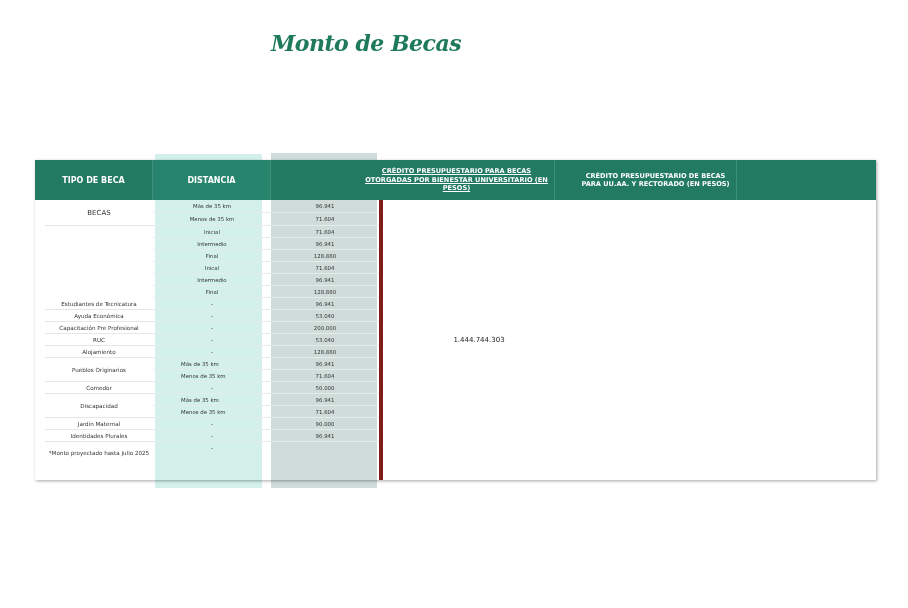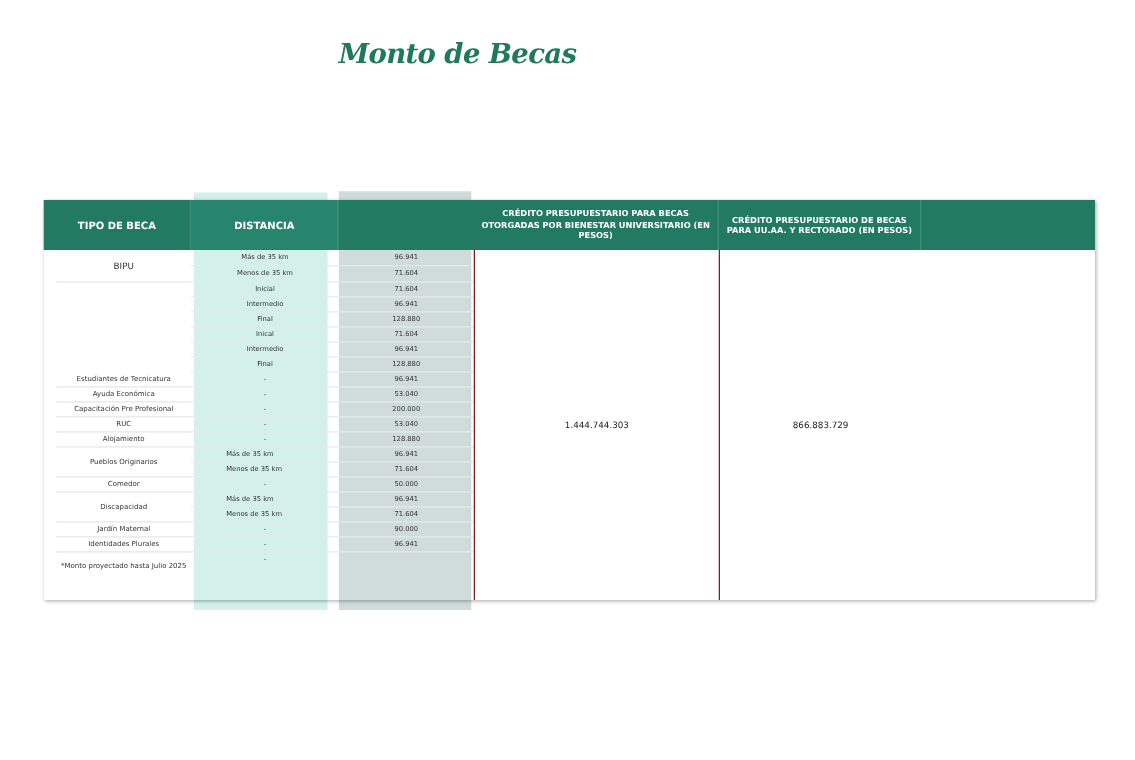--- a/index.html
+++ b/index.html
@@ -12,35 +12,35 @@
   .hl-dist { left:155px; top:154px; width:107px; height:334px; background:#d3f1ea; }
   .hl-monto { left:271px; top:153px; width:106px; height:335px; background:#d0dcd9; }
   .table { position:absolute; left:35px; top:160px; width:841px; height:320px; z-index:2;
            box-shadow:1px 1px 3px rgba(0,0,0,0.35); }
   .head { position:absolute; left:0; top:0; width:841px; height:40px; background:#237a63; }
   .hcell { position:absolute; top:0; height:40px; display:flex; align-items:center; justify-content:center;
            text-align:center; color:#fff; font-weight:bold; border-right:1px solid #3f9079; box-sizing:border-box; }
   .h1 { left:0; width:118px; font-size:8px; }
   .h2 { left:118px; width:118px; font-size:8px; background:rgba(40,140,115,0.6); }
   .h3 { left:236px; width:108px; font-size:8px; background:rgba(30,100,85,0.55); }
-  .h4 { left:344px; width:196px; font-size:6.6px; line-height:8.5px; }
+  .h4 { left:324px; width:196px; font-size:6.6px; line-height:8.5px;text-decoration:underline; }
   .h5 { left:540px; width:162px; font-size:6.6px; line-height:8.5px; }
   .h6 { left:702px; width:139px; font-size:6.6px; line-height:8.5px; border-right:none; }
   .body { position:absolute; left:0; top:40px; width:841px; height:280px; }
   .col1 { position:absolute; left:0; top:0; width:344px; height:280px; }
   .tipo { position:absolute; left:10px; width:108px; display:flex; align-items:center; justify-content:center;
           text-align:center; font-size:5.6px; border-bottom:1px solid #e6e6e6; box-sizing:border-box; color:#333; }
   .tipo.big { font-size:7px; line-height:8px; }
   .sub { position:absolute; display:flex; align-items:center; justify-content:center; font-size:5.4px;
          border-bottom:1px solid #e3ece9; box-sizing:border-box; color:#333; }
   .dist { left:118px; width:118px; }
   .mon { left:236px; width:108px; }
   .dist.left { justify-content:flex-start; padding-left:28px; }
   .bigcell { position:absolute; top:0; height:280px; display:flex; align-items:center; justify-content:center;
-             font-size:7px; color:#222; border-left:1px solid #7f1d1d; box-sizing:border-box; }
+             font-size:7px; color:#222; border-left:4px solid #7f1d1d; box-sizing:border-box; }
   .b1 { left:344px; width:196px; }
   .b2 { left:540px; width:162px; }
   .b3 { left:702px; width:139px; }
 </style>
 </head>
 <body>
 
 <div class="title">Monto de Becas</div>
 
 <div class="hl hl-dist"></div>
@@ -49,21 +49,21 @@
 <div class="table">
   <div class="head">
     <div class="hcell h1">TIPO DE BECA</div>
     <div class="hcell h2">DISTANCIA</div>
     <div class="hcell h4">CRÉDITO PRESUPUESTARIO PARA BECAS OTORGADAS POR BIENESTAR UNIVERSITARIO (EN PESOS)</div>
     <div class="hcell h5">CRÉDITO PRESUPUESTARIO DE BECAS PARA UU.AA. Y RECTORADO (EN PESOS)</div>
   </div>
 
   <div class="body">
     <div class="col1" id="col1">
-        <div class="tipo big" style="top: 0px; height: 26px;">BIPU</div>
+        <div class="tipo big" style="top: 0px; height: 26px;">BECAS</div>
         <div class="sub dist" style="top: 0px; height: 13px;">Más de 35 km</div>
         <div class="sub mon" style="top: 0px; height: 13px;">96.941</div>
         <div class="sub dist" style="top: 13px; height: 13px;">Menos de 35 km</div>
         <div class="sub mon" style="top: 13px; height: 13px;">71.604</div>
         <div class="sub dist" style="top: 26px; height: 12px;">Inicial</div>
         <div class="sub mon" style="top: 26px; height: 12px;">71.604</div>
         <div class="sub dist" style="top: 38px; height: 12px;">Intermedio</div>
         <div class="sub mon" style="top: 38px; height: 12px;">96.941</div>
         <div class="sub dist" style="top: 50px; height: 12px;">Final</div>
         <div class="sub mon" style="top: 50px; height: 12px;">128.880</div>
@@ -105,15 +105,14 @@
         <div class="sub dist" style="top: 218px; height: 12px;">-</div>
         <div class="sub mon" style="top: 218px; height: 12px;">90.000</div>
         <div class="tipo" style="top: 230px; height: 12px;">Identidades Plurales</div>
         <div class="sub dist" style="top: 230px; height: 12px;">-</div>
         <div class="sub mon" style="top: 230px; height: 12px;">96.941</div>
         <div class="tipo" style="top: 242px; height: 38px; align-items: flex-start; padding-top: 8px; border-bottom: none;">*Monto proyectado hasta Julio 2025</div>
         <div class="sub dist" style="top: 242px; height: 12px; border-bottom: none;">-</div>
         <div class="sub mon" style="top: 242px; height: 12px; border-bottom: none;"></div>
       </div>
     <div class="bigcell b1">1.444.744.303</div>
-    <div class="bigcell b2">866.883.729</div>
   </div>
 </div>
 
 </body></html>

